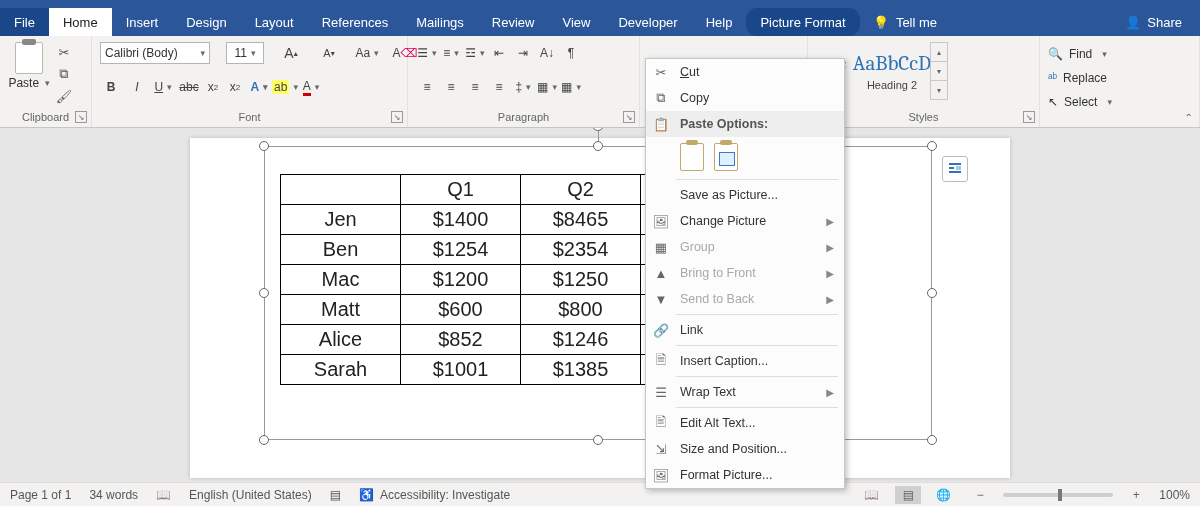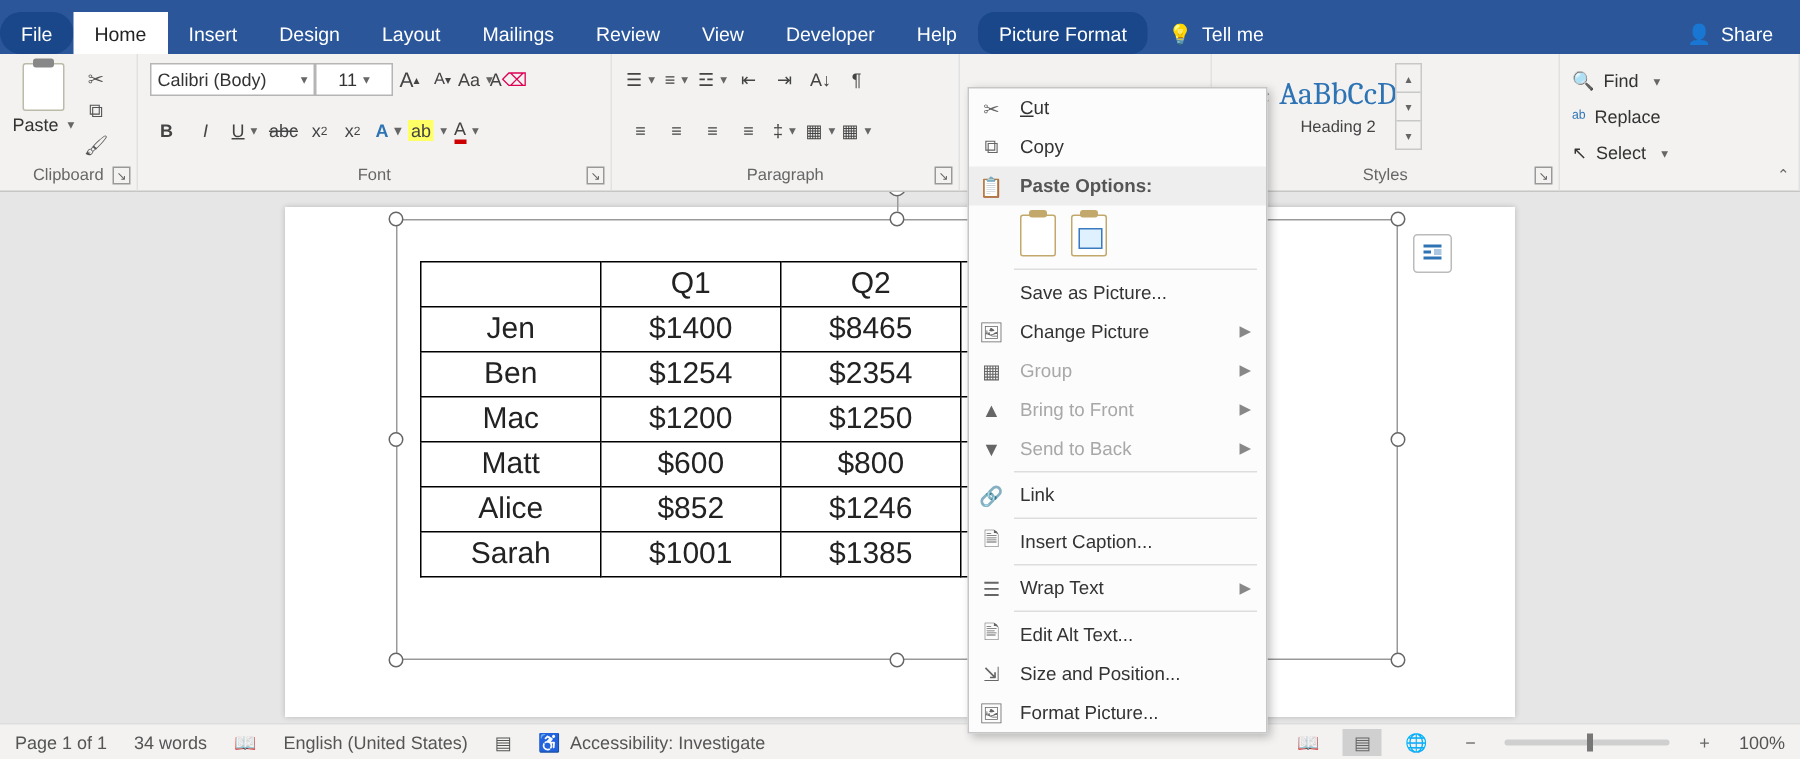--- a/index.html
+++ b/index.html
@@ -12,43 +12,43 @@
     --menu-border:#c6c6c6;
     --menu-bg:#fcfcfc;
     --status-bg:#f3f2f1;
   }
   *{box-sizing:border-box;font-family:"Segoe UI",Arial,sans-serif;}
   body{margin:0;width:1200px;height:506px;overflow:hidden;background:#fff;font-size:12px;color:#222;}
   .title-strip{height:8px;background:var(--blue);}
   
   .tabs{display:flex;align-items:stretch;background:var(--blue);height:28px;color:#fff;font-size:13px;}
   .tab{padding:0 14px;display:flex;align-items:center;cursor:pointer;}
-  .tab.file{background:var(--blue-dark);border-radius:14px;}
+  .tab.file{background:var(--blue-dark);}
   .tab.active{background:#fff;color:#222;}
   .tab.pf{background:var(--blue-dark);border-radius:11px;}
   .tab .bulb{margin-right:6px;font-size:13px;}
   .spacer{flex:1;}
   .share{padding:0 18px;display:flex;align-items:center;gap:6px;}
   
   .ribbon{height:92px;background:var(--ribbon-bg);border-bottom:1px solid var(--border);display:flex;align-items:stretch;position:relative;}
   .group{border-right:1px solid #e1e1e1;display:flex;flex-direction:column;justify-content:flex-end;position:relative;}
   .group-label{font-size:11px;color:#666;text-align:center;padding:2px 0 4px;}
   .group-body{flex:1;display:flex;align-items:flex-start;padding:6px 8px 0;gap:6px;}
   
   .clip-left{display:flex;flex-direction:column;align-items:center;gap:2px;width:42px;}
   .clip-right{display:flex;flex-direction:column;gap:6px;align-items:center;padding-top:2px;}
   .big-paste-icon{width:28px;height:32px;background:#fff;border:1px solid #bba;border-radius:2px;position:relative;}
   .big-paste-icon:before{content:"";position:absolute;top:-4px;left:6px;width:14px;height:6px;background:#888;border-radius:2px;}
   .mini-icon{width:16px;height:16px;display:flex;align-items:center;justify-content:center;font-size:13px;color:#555;}
   
-  .font-row1{display:flex;gap:0;align-items:flex-start;}
+  .font-row1{display:flex;gap:16px;align-items:flex-start;}
   .font-row2{display:flex;gap:4px;align-items:center;margin-top:6px;}
   .combo{height:22px;border:1px solid #b5b5b5;background:#fff;display:flex;align-items:center;padding:0 4px;font-size:12px;color:#333;}
   .combo.font{width:110px;}
-  .combo.size{width:52px;justify-content:center;}
+  .combo.size{width:38px;justify-content:center;}
   .dd{font-size:9px;color:#666;margin-left:4px;}
   .rb{width:22px;height:22px;display:flex;align-items:center;justify-content:center;color:#444;cursor:pointer;position:relative;}
   .rb.small{width:18px;}
   .para-row{display:flex;gap:2px;}
   
   .styles-scroll{display:flex;align-items:center;gap:0;}
   .style-tile{width:72px;height:58px;border:1px solid transparent;display:flex;flex-direction:column;align-items:center;justify-content:center;cursor:pointer;}
   .style-tile .sample{font-size:17px;color:#2e74b5;font-family:"Cambria",serif;}
   .style-tile .lbl{font-size:11px;color:#444;margin-top:4px;}
   .styles-updown{width:18px;display:flex;flex-direction:column;border:1px solid #c8c8c8;margin-left:2px;height:58px;}
@@ -103,20 +103,21 @@
 <body>
 
 <div class="title-strip"></div>
 
 <div class="tabs">
   <div class="tab file">File</div>
   <div class="tab active">Home</div>
   <div class="tab">Insert</div>
   <div class="tab">Design</div>
   <div class="tab">Layout</div>
+  <div class="tab">References</div>
   <div class="tab">Mailings</div>
   <div class="tab">Review</div>
   <div class="tab">View</div>
   <div class="tab">Developer</div>
   <div class="tab">Help</div>
   <div class="tab pf">Picture Format</div>
   <div class="tab">
       <span class="bulb">💡</span>
       <span>Tell me</span>
     </div>

